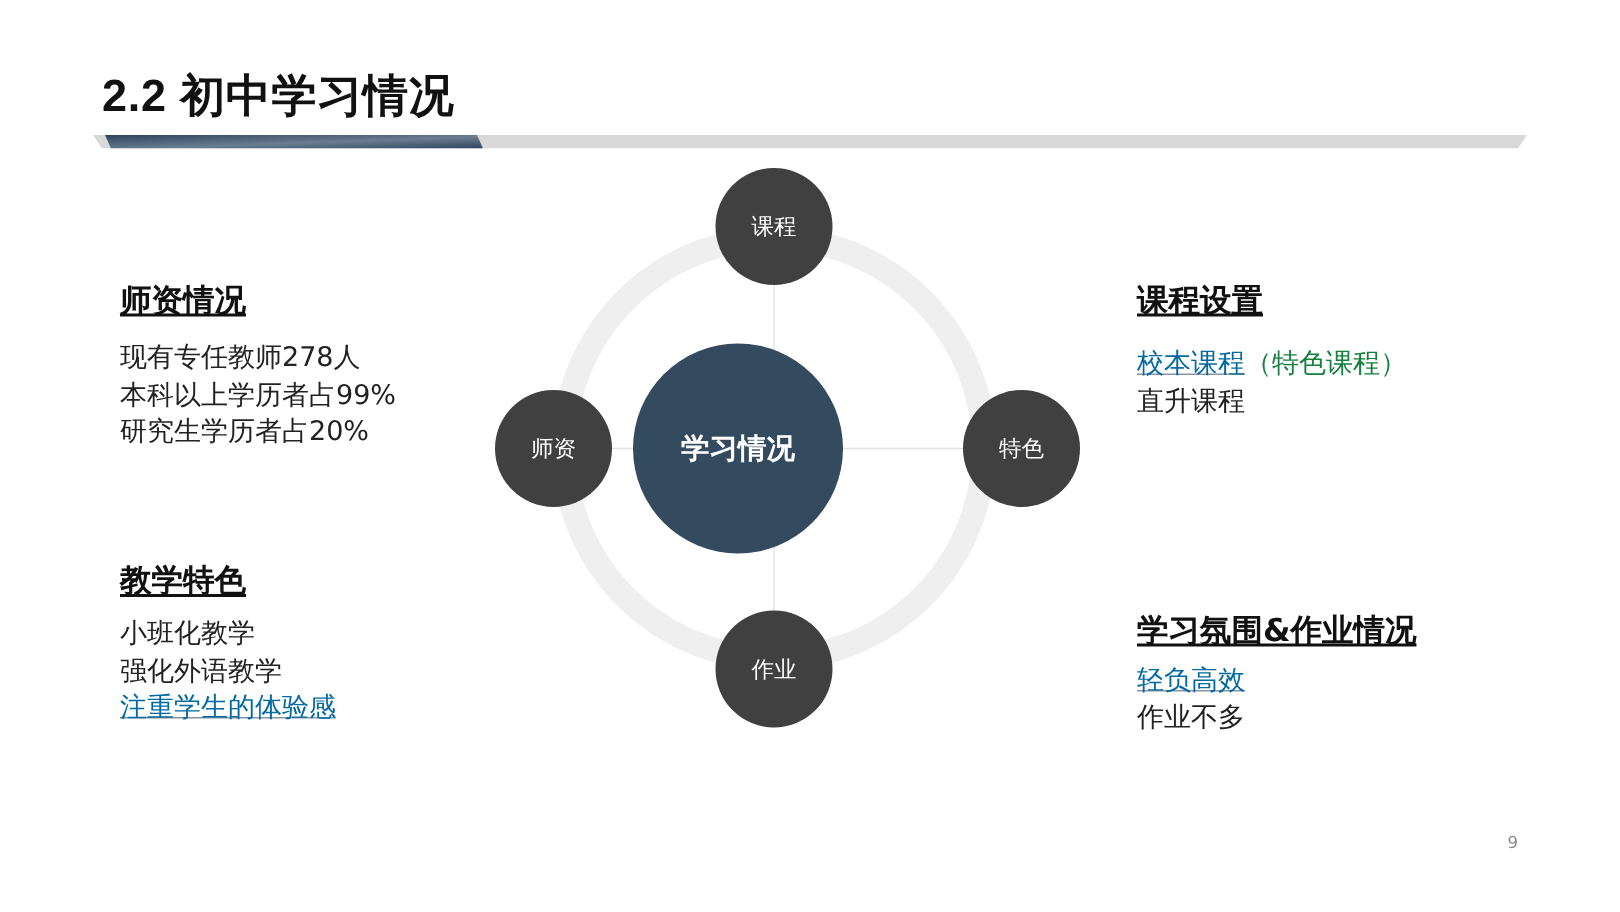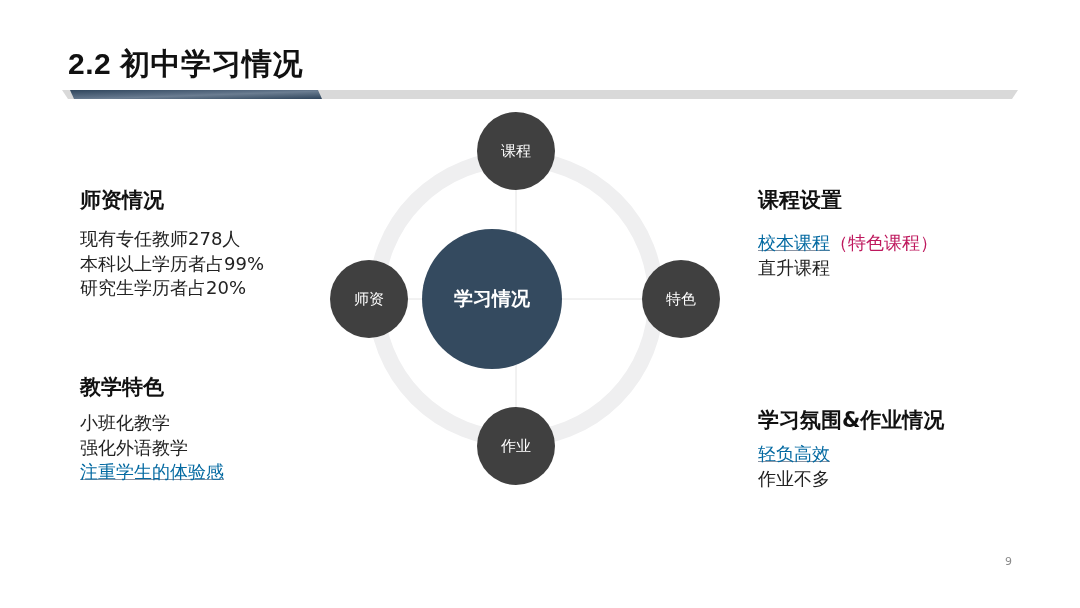--- a/index.html
+++ b/index.html
@@ -10,26 +10,26 @@
     color:#1a1a1a;
   }
   .title {
     position:absolute; left:68px; top:44px;
     font-size:30px; font-weight:bold; color:#111; letter-spacing:0.5px;
     font-family:"Liberation Sans","DejaVu Sans",sans-serif;
   }
   .title-bar { position:absolute; left:62px; top:90px; width:956px; height:9px; }
   .section { position:absolute; }
   .section h2 {
-    margin:0; font-size:21px; font-weight:bold; color:#111;
+    margin:0; font-size:21px; font-weight:bold; color:#111;text-decoration:underline;
   }
   .section ul { list-style:none; margin:0; padding:0; }
   .section li { font-size:18px; color:#222; line-height:24.5px; }
   .section li .link { color:#0369a1; text-decoration:underline; text-decoration-color:#8a94a3; }
-  .section li .aside { color:#be185d; }
+  .section li .aside { color:#15803d; }
   .diagram { position:absolute; left:0; top:0; width:1080px; height:608px; }
   .node {
     position:absolute; border-radius:50%; display:flex; align-items:center; justify-content:center;
     color:#fff;
   }
   .node.sat { width:78px; height:78px; background:#404040; font-size:15px; }
   .node.center { width:140px; height:140px; background:#344a5f; font-size:19px; font-weight:bold; }
   .page-num { position:absolute; left:1005px; top:555px; font-size:11px; color:#8a8a8a; }
 </style>
 </head>

